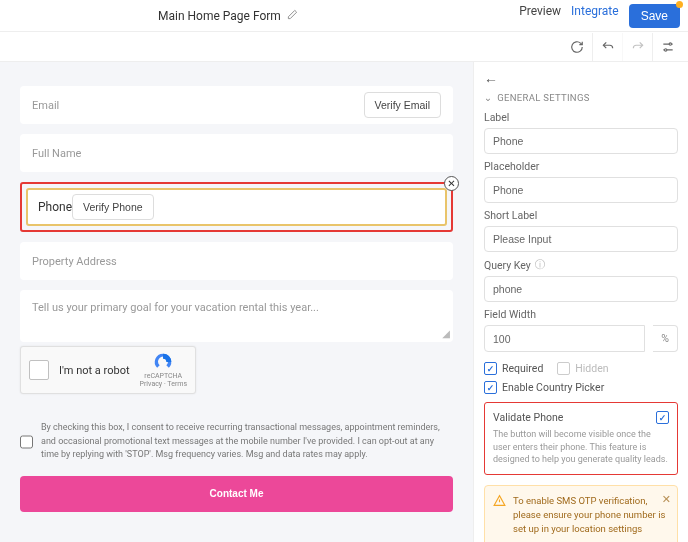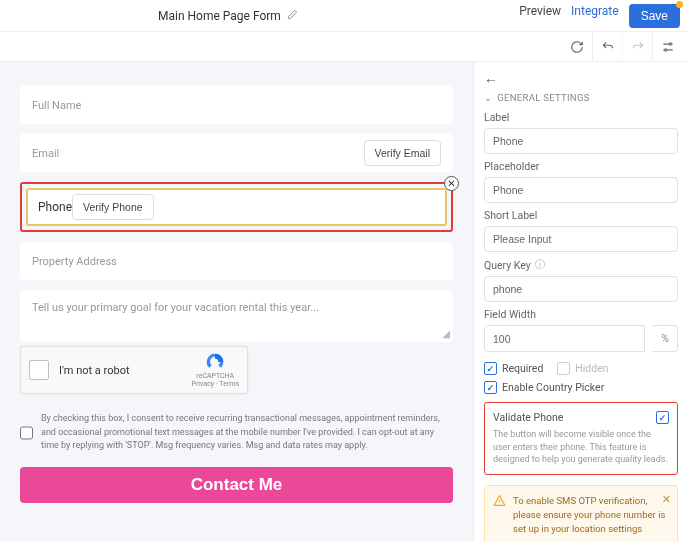--- a/index.html
+++ b/index.html
@@ -28,31 +28,31 @@
 .verify-btn { border: 1px solid #ddd; background: #fff; border-radius: 4px; padding: 6px 10px; font-size: 10.5px; color: #444; cursor: pointer; }
 
 .selected-wrap { border: 2.5px solid #e53935; border-radius: 3px; padding: 4px; margin-bottom: 10px; position: relative; }
 .selected-inner { border: 2px solid #e9c46a; border-radius: 3px; background: #fff; display: flex; align-items: center; padding: 0 10px; height: 38px; }
 .close-badge { position: absolute; top: -8px; right: -8px; width: 15px; height: 15px; border: 1px solid #555; border-radius: 50%; background: #fff; display: flex; align-items: center; justify-content: center; font-size: 10px; cursor: pointer; }
 
 .textarea-field { background: #fff; border-radius: 4px; margin-bottom: 4px; padding: 10px 12px; height: 52px; position: relative; }
 .textarea-field .ph { color: #999; font-size: 11px; }
 .resize-handle { position: absolute; bottom: 3px; right: 3px; color: #bbb; font-size: 10px; }
 
-.recaptcha { background: #f9f9f9; border: 1px solid #e0e0e0; border-radius: 3px; width: 228px; height: 48px; display: flex; align-items: center; padding: 0 8px; margin-bottom: 18px; box-shadow: 0 0 2px rgba(0,0,0,0.08); }
+.recaptcha { background: #f9f9f9; border: 1px solid #e0e0e0; border-radius: 3px; width: 176px; height: 48px; display: flex; align-items: center; padding: 0 8px; margin-bottom: 27px; box-shadow: 0 0 2px rgba(0,0,0,0.08); }
 .recaptcha .chk { width: 20px; height: 20px; border: 1.5px solid #c0c0c0; border-radius: 2px; margin-right: 10px; background: #fff; }
 .recaptcha .lbl { font-size: 11px; color: #333; flex: 1; }
 .recaptcha .logo { text-align: center; font-size: 7px; color: #888; line-height: 1.1; }
 .recaptcha .logo svg { display: block; margin: 0 auto 1px; }
 
 .consent-row { display: flex; gap: 8px; margin-bottom: 14px; }
 .consent-row input { margin-top: 1px; flex-shrink: 0; }
 .consent-row .txt { font-size: 9px; color: #777; line-height: 1.5; }
 
-.submit-btn { width: 100%; background: #ec4899; color: #fff; border: none; border-radius: 4px; height: 36px; font-size: 17px; font-weight: 600; cursor: pointer; }
+.submit-btn { width: 100%; background: #ec4899; color: #fff; border: none; border-radius: 4px; height: 36px; font-size: 10px; font-weight: 600; cursor: pointer; }
 
 
 .back-arrow { font-size: 14px; color: #555; cursor: pointer; margin-bottom: 6px; display: inline-block; }
 .section-header { display: flex; align-items: center; gap: 5px; color: #888; font-size: 9.5px; letter-spacing: 0.3px; margin-bottom: 8px; cursor: pointer; }
 .side-label { font-size: 10.5px; color: #666; margin-bottom: 4px; margin-top: 6px; display: flex; align-items: center; gap: 4px; }
 .side-input { width: 100%; border: 1px solid #e0e0e0; border-radius: 4px; padding: 6px 8px; font-size: 10.5px; color: #666; }
 .width-row { display: flex; gap: 8px; justify-content: space-between; }
 .width-row .side-input { border-radius: 4px 0 0 4px; }
 .width-unit { border: 1px solid #e0e0e0; border-left: none; border-radius: 0 4px 4px 0; padding: 6px 8px; font-size: 10.5px; color: #888; background: #fff; }
 
@@ -115,26 +115,26 @@
         <circle cx="16" cy="7" r="2"></circle>
         <circle cx="8" cy="17" r="2"></circle>
       </svg>
     </div>
 </div>
 
 <div class="main">
   <div class="canvas">
 
     <div class="form-field">
-      <span class="ph">Full Name</span>
-    </div>
-
-    <div class="form-field">
       <span class="ph">Email</span>
       <button class="verify-btn">Verify Email</button>
+    </div>
+
+    <div class="form-field">
+      <span class="ph">Full Name</span>
     </div>
 
     <div class="selected-wrap">
       <div class="close-badge">✕</div>
       <div class="selected-inner">
         <span class="ph">Phone</span>
         <button class="verify-btn">Verify Phone</button>
       </div>
     </div>
 

